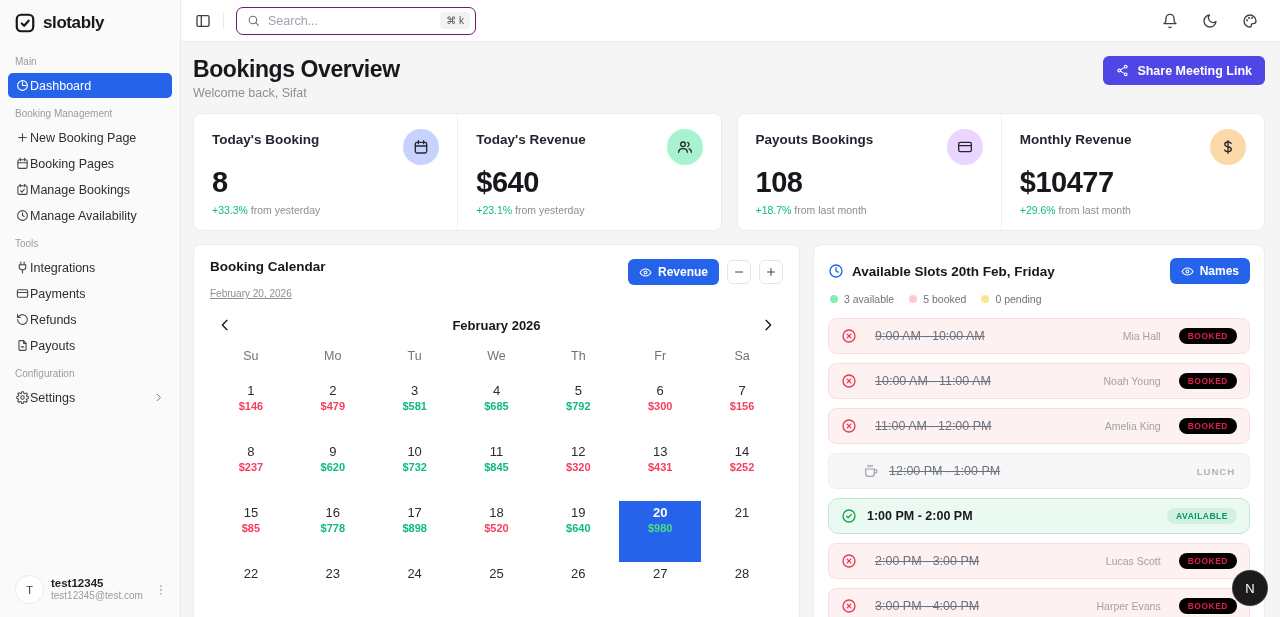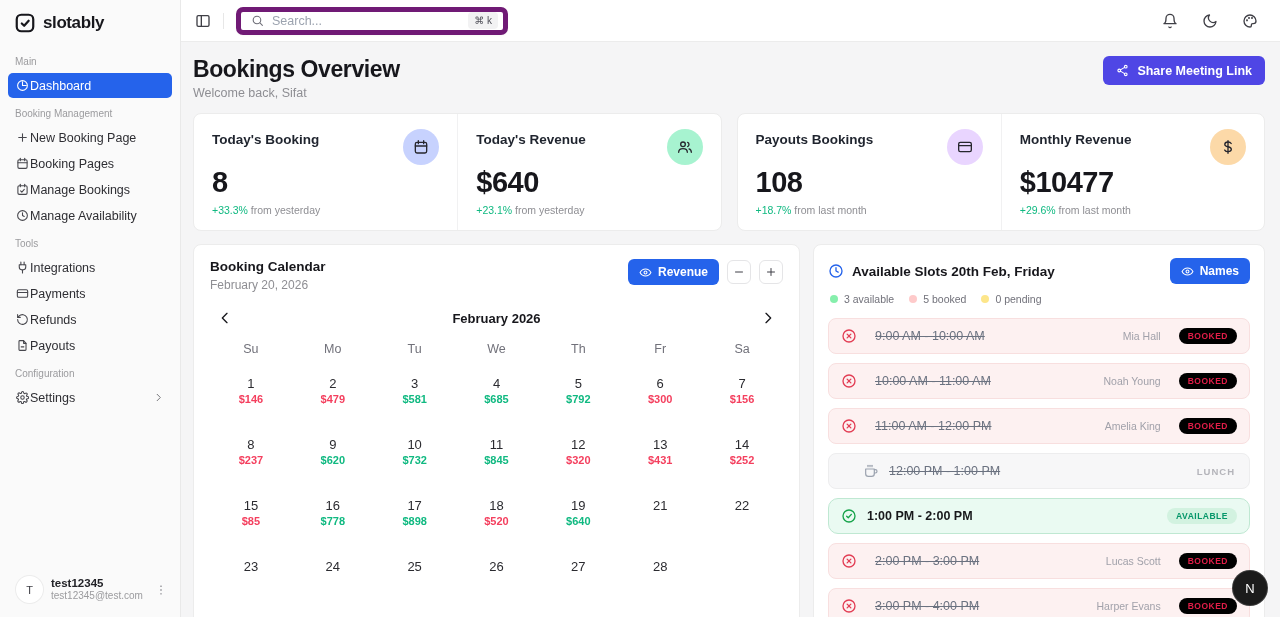--- a/index.html
+++ b/index.html
@@ -23,21 +23,21 @@
   .user-meta { line-height:1.25; min-width:0; }
   .user-name { font-size:11.5px; font-weight:700; color:#232328; }
   .user-email { font-size:10px; color:#9b9b9e; }
   .user-menu { margin-left:auto; color:#52525b; width:14px; height:14px; cursor:pointer; }
 
   
   .main { flex:1; display:flex; flex-direction:column; min-width:0; }
   .topbar { height:42px; background:#fff; border-bottom:1px solid #ececec; display:flex; align-items:center; gap:12px; padding:0 22px 0 14px; flex:none; }
   .tb-icon { width:16px; height:16px; color:#3f3f46; cursor:pointer; }
   .tb-divider { width:1px; height:16px; background:#e7e7e7; }
-  .searchbox { width:272px; height:28px; border:5px solid #701a75; border-radius:7px; background:#fff; display:flex; align-items:center; gap:8px; padding:0 5px 0 10px; box-shadow:0 1px 2px rgba(0,0,0,.03); }
+  .searchbox { width:240px; height:28px; border:1px solid #701a75; border-radius:7px; background:#fff; display:flex; align-items:center; gap:8px; padding:0 5px 0 10px; box-shadow:0 1px 2px rgba(0,0,0,.03); }
   .searchbox .sic { width:13px; height:13px; color:#71717a; flex:none; }
   .searchbox input { border:none; outline:none; flex:1; font-size:12.5px; color:#333; font-family:inherit; background:transparent; min-width:0; }
   .searchbox input::placeholder { color:#9ca3af; }
   .kbd { background:#f2f2f3; border-radius:4px; padding:3px 6px; font-size:10px; color:#52525b; white-space:nowrap; }
   .tb-right { margin-left:auto; display:flex; align-items:center; gap:24px; }
 
   .content { flex:1; overflow:hidden; padding:13px 15px 0 12px; }
   .page-head { display:flex; justify-content:space-between; align-items:flex-start; margin:1px 0 13px; }
   .page-title { font-size:23px; font-weight:800; letter-spacing:-0.4px; color:#17171c; }
   .page-sub { font-size:12.5px; color:#8e8e93; margin-top:3px; }
@@ -58,21 +58,21 @@
   .d-green { color:#10b981; }
   .d-gray { color:#8e8e93; }
 
   
   .panels { display:grid; grid-template-columns:607px 1fr; gap:13px; align-items:start; }
   .card { background:#fff; border:1px solid #ececec; border-radius:8px; }
 
   .cal-card { padding:14px 16px; min-height:470px; }
   .cal-head { display:flex; justify-content:space-between; align-items:flex-start; }
   .cal-title { font-size:13.5px; font-weight:700; color:#17171c; }
-  .cal-sub { font-size:12px; color:#8e8e93; margin-top:4px; }
+  .cal-sub { font-size:10px; color:#8e8e93; margin-top:14px;text-decoration:underline; }
   .cal-actions { display:flex; align-items:center; gap:8px; }
   .btn-primary { background:#2563eb; color:#fff; border:none; height:26px; padding:0 11px; border-radius:6px; font-size:12px; font-weight:600; font-family:inherit; display:flex; align-items:center; gap:6px; cursor:pointer; }
   .btn-primary svg { width:13px; height:13px; }
   .btn-zoom { width:24px; height:24px; background:#fff; border:1px solid #e5e5e7; border-radius:6px; display:grid; place-items:center; color:#3f3f46; cursor:pointer; }
   .btn-zoom svg { width:12px; height:12px; }
   .cal-nav { display:flex; justify-content:space-between; align-items:center; padding:0 7px; margin:18px 0 16px; }
   .cal-nav-btn { width:16px; height:16px; color:#17171c; stroke-width:2.6; cursor:pointer; }
   .cal-month { font-size:13px; font-weight:600; color:#17171c; }
   .cal-dow { display:grid; grid-template-columns:repeat(7,1fr); text-align:center; font-size:12.5px; color:#71717a; margin-bottom:16px; }
   .cal-grid { display:grid; grid-template-columns:repeat(7,1fr); grid-auto-rows:61px; }
@@ -562,20 +562,24 @@
     <div class="cal-rev up">$898</div>
   </div>
             <div class="cal-cell">
     <div class="cal-date">18</div>
     <div class="cal-rev down">$520</div>
   </div>
             <div class="cal-cell">
     <div class="cal-date">19</div>
     <div class="cal-rev up">$640</div>
   </div>
+            <div class="cal-cell selected">
+    <div class="cal-date">20</div>
+    <div class="cal-rev up">$980</div>
+  </div>
             <div class="cal-cell">
     <div class="cal-date">21</div>
     <div class="cal-rev"></div>
   </div>
             <div class="cal-cell">
     <div class="cal-date">22</div>
     <div class="cal-rev"></div>
   </div>
             <div class="cal-cell">
     <div class="cal-date">23</div>

